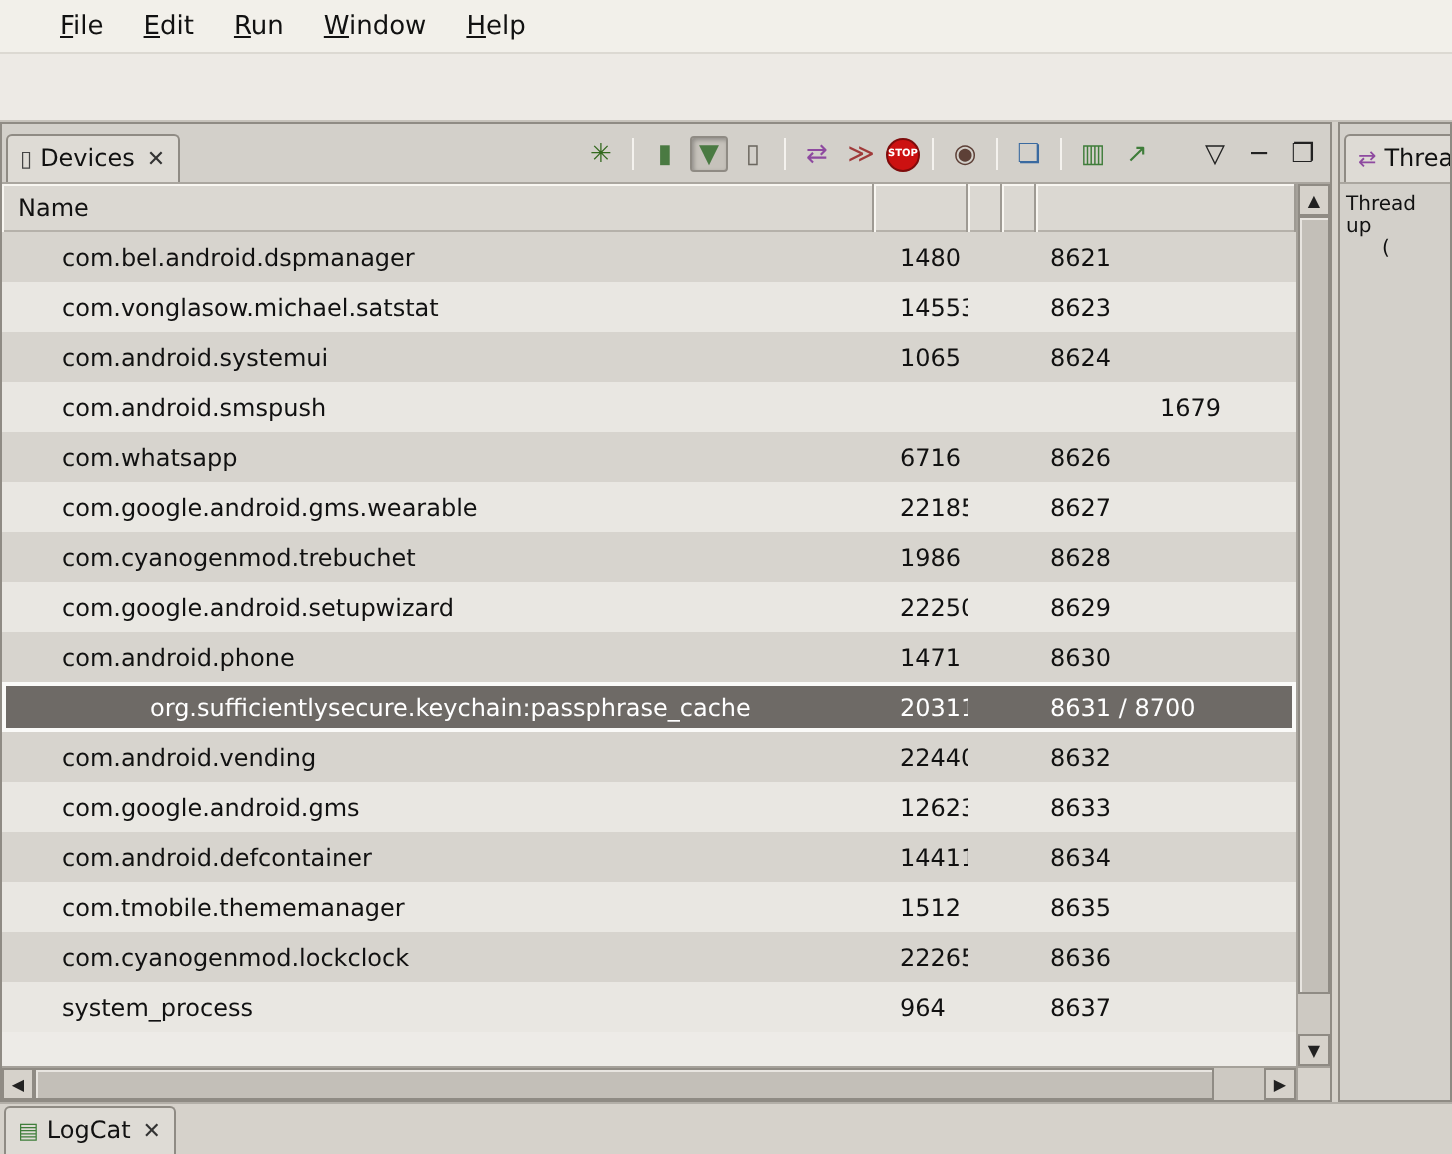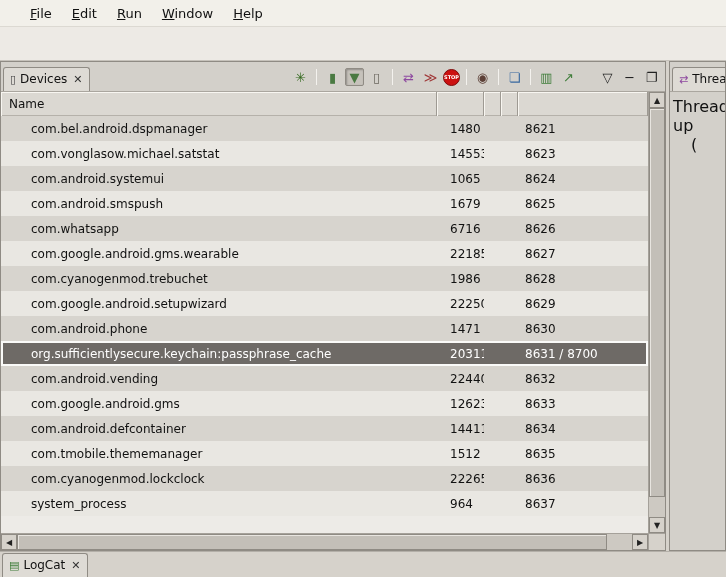--- a/index.html
+++ b/index.html
@@ -46,42 +46,42 @@
   .c-name { flex:1; min-width:0; }
   .c-pid  { width:47px; flex:none; }
   .c-n1   { width:17px; flex:none; }
   .c-n2   { width:17px; flex:none; }
   .c-port { width:130px; flex:none; }
 
   .tbody { flex:1; overflow:hidden; }
   .trow { height:25px; display:flex; font-size:12px; }
   .trow.even { background:#d7d4ce; }
   .trow.odd  { background:#e9e7e2; }
-  .trow.selected { background:#6e6a66; color:#fff; box-shadow:inset 0 0 0 2px #fafaf8; }
+  .trow.selected { background:#6e6a66; color:#fff; box-shadow:inset 0 0 0 2px #fafaf8;padding-left:44px; }
   .cell { display:flex; align-items:center; overflow:hidden; white-space:nowrap; }
   .cell.c-name { padding-left:30px; }
   .cell.c-pid  { padding-left:13px; }
   .cell.c-port { padding-left:7px; }
 
   
   .vscroll { width:17px; flex:none; background:#cdc9c2; border-left:1px solid #a5a19a; display:flex; flex-direction:column; }
   .scroll-btn { height:16px; flex:none; display:flex; align-items:center; justify-content:center; font-size:8px; color:#222; background:#d6d2cb; border:1px solid #8f8b84; }
   .vtrack { flex:1; display:flex; flex-direction:column; }
   .vthumb { height:95%; background:#c3bfb8; border:1px solid #8f8b84; box-shadow:inset 1px 1px 0 #e8e5e0; }
 
   .hscroll-row { height:17px; flex:none; display:flex; border-top:1px solid #a5a19a; }
   .hscroll { flex:1; display:flex; background:#cdc9c2; }
   .hscroll .scroll-btn { width:16px; height:100%; }
   .htrack { flex:1; display:flex; }
   .hthumb { width:96%; background:#c3bfb8; border:1px solid #8f8b84; box-shadow:inset 1px 1px 0 #e8e5e0; }
   .corner { width:17px; flex:none; background:#d6d2cb; border-left:1px solid #a5a19a; }
 
   
   .threads-header { height:30px; display:flex; align-items:flex-end; padding:0 0 0 2px; border-bottom:1px solid #aaa69f; flex:none; overflow:hidden; }
-  .threads-body { font-size:16px; padding:5px 3px; background:#d3d0ca; flex:1; }
+  .threads-body { font-size:10px; padding:5px 3px; background:#d3d0ca; flex:1; }
   .threads-line2 { padding-left:18px; }
 
   
   .statusbar { position:absolute; left:0; right:0; bottom:0; height:26px; background:#d6d2cb; border-top:1px solid #b3afa8; display:flex; align-items:flex-end; padding-left:2px; }
 </style>
 </head>
 <body>
 
 <div class="menubar">
     <span class="menu-item">File</span>
@@ -155,21 +155,20 @@
               <div class="cell c-pid">1065</div>
               <div class="cell c-n1"></div>
               <div class="cell c-n2"></div>
               <div class="cell c-port">8624</div>
             </div>
             <div class="trow odd">
               <div class="cell c-name">com.android.smspush</div>
               <div class="cell c-pid">1679</div>
               <div class="cell c-n1"></div>
               <div class="cell c-n2"></div>
-              <div class="cell c-port">8625</div>
             </div>
             <div class="trow even">
               <div class="cell c-name">com.whatsapp</div>
               <div class="cell c-pid">6716</div>
               <div class="cell c-n1"></div>
               <div class="cell c-n2"></div>
               <div class="cell c-port">8626</div>
             </div>
             <div class="trow odd">
               <div class="cell c-name">com.google.android.gms.wearable</div>

